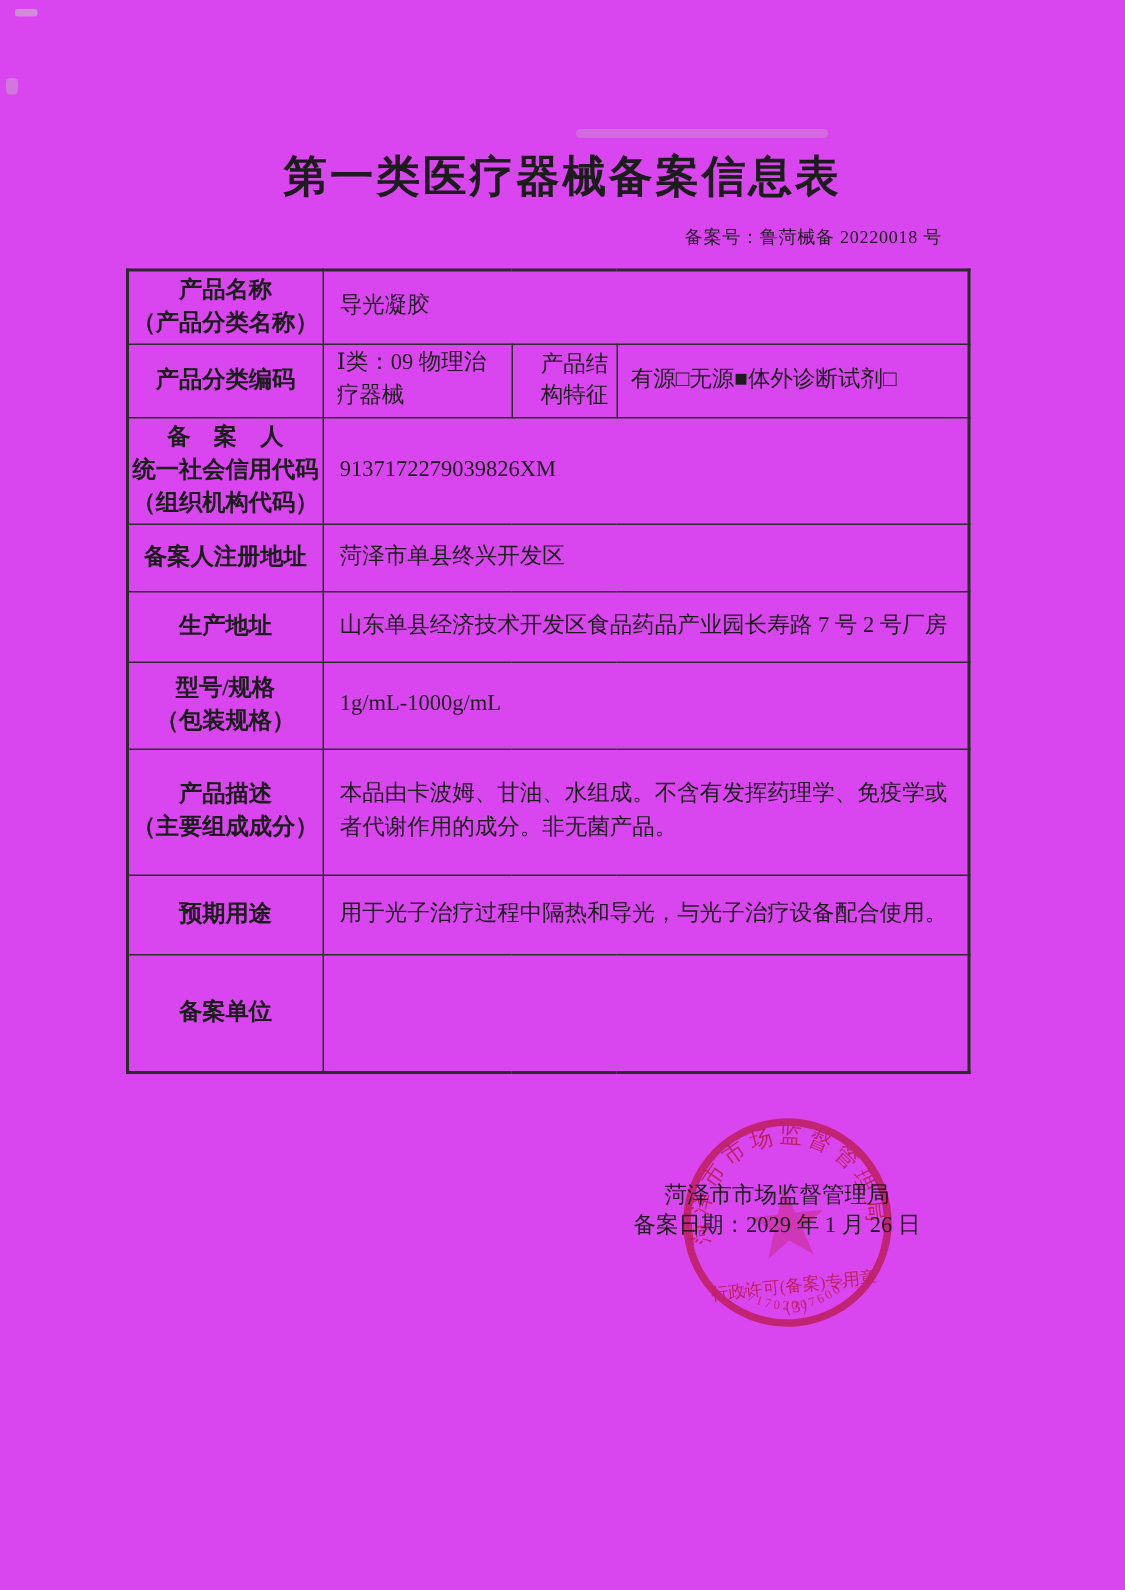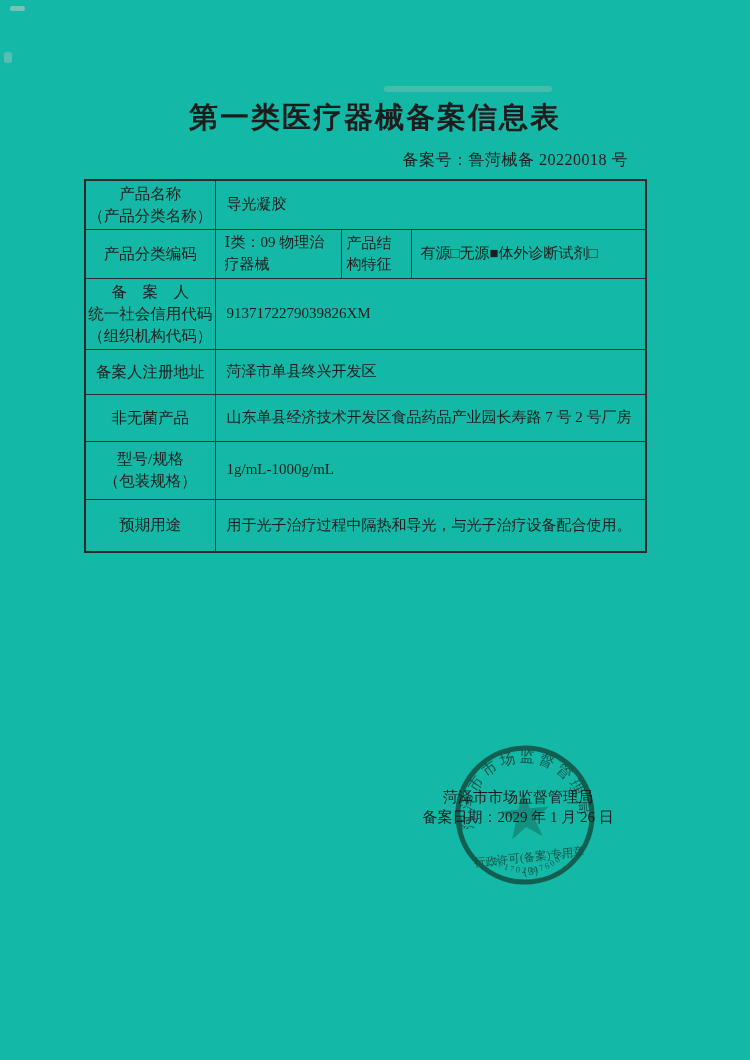--- a/index.html
+++ b/index.html
@@ -1,58 +1,59 @@
 <!DOCTYPE html>
 <html><head>
 <meta charset="utf-8">
 <style>
   html,body{margin:0;padding:0;background:#e8e8e6;}
   .page{
     position:relative;
     width:750px;height:1060px;
     margin:0 auto;
-    background:#14b8a6;
+    background:#d946ef;
     overflow:hidden;
     font-family:"Liberation Serif","DejaVu Serif",serif;
     color:#1c1c1c;
   }
   .doc-title{
     position:absolute;left:0;top:98px;width:750px;
     text-align:center;
     font-family:"Liberation Sans","DejaVu Sans",sans-serif;
     font-weight:700;font-size:29px;letter-spacing:2px;
   }
   .record-no{
     position:absolute;top:150px;right:122px;
-    font-size:16px;letter-spacing:0.5px;
+    font-size:12px;letter-spacing:0.5px;
   }
   table.form{
     position:absolute;left:84px;top:179px;
     width:561px;
     border-collapse:collapse;table-layout:fixed;
     border:2px solid #2a2a2a;
   }
   table.form td{
     border:1.5px solid #2e2e2e;
     vertical-align:middle;
     overflow:hidden;
   }
   td.lbl{
     text-align:center;
     font-size:15.5px;line-height:1.42;
     white-space:pre-line;
     padding:2px 1px;
+    font-weight:bold;
   }
   td.val{
     font-size:15px;line-height:1.55;
     padding:2px 4px 2px 11px;
     text-align:left;
   }
   td.lbl2{
-    text-align:left;font-size:15px;line-height:1.4;
+    text-align:right;font-size:15px;line-height:1.4;
     padding:2px 5px;
   }
   td.val2{
     font-size:15px;line-height:1.45;
     padding:2px 3px 2px 9px;
   }
   .filing-block{
     position:absolute;left:402px;top:787px;width:232px;
     text-align:center;font-size:15px;line-height:20px;
     z-index:2;
@@ -105,31 +106,40 @@
       <td class="lbl">备　案　人
 统一社会信用代码
 （组织机构代码）</td>
       <td class="val" colspan="3">9137172279039826XM</td>
     </tr>
     <tr style="height:45px">
       <td class="lbl">备案人注册地址</td>
       <td class="val" colspan="3">菏泽市单县终兴开发区</td>
     </tr>
     <tr style="height:47px">
-      <td class="lbl">非无菌产品</td>
+      <td class="lbl">生产地址</td>
       <td class="val" colspan="3">山东单县经济技术开发区食品药品产业园长寿路 7 号 2 号厂房</td>
     </tr>
     <tr style="height:58px">
       <td class="lbl">型号/规格
 （包装规格）</td>
       <td class="val" colspan="3">1g/mL-1000g/mL</td>
     </tr>
+    <tr style="height:84px">
+      <td class="lbl">产品描述
+（主要组成成分）</td>
+      <td class="val" colspan="3">本品由卡波姆、甘油、水组成。不含有发挥药理学、免疫学或者代谢作用的成分。非无菌产品。</td>
+    </tr>
     <tr style="height:53px">
       <td class="lbl">预期用途</td>
       <td class="val" colspan="3">用于光子治疗过程中隔热和导光，与光子治疗设备配合使用。</td>
+    </tr>
+    <tr style="height:79px">
+      <td class="lbl">备案单位</td>
+      <td class="val" colspan="3"></td>
     </tr>
   </tbody>
     </table>
 
   <div class="filing-block">
     <div>菏泽市市场监督管理局</div>
     <div>备案日期：2029 年 1 月 26 日</div>
   </div>
 
   <svg class="stamp" viewBox="0 0 147 147" aria-hidden="true">

